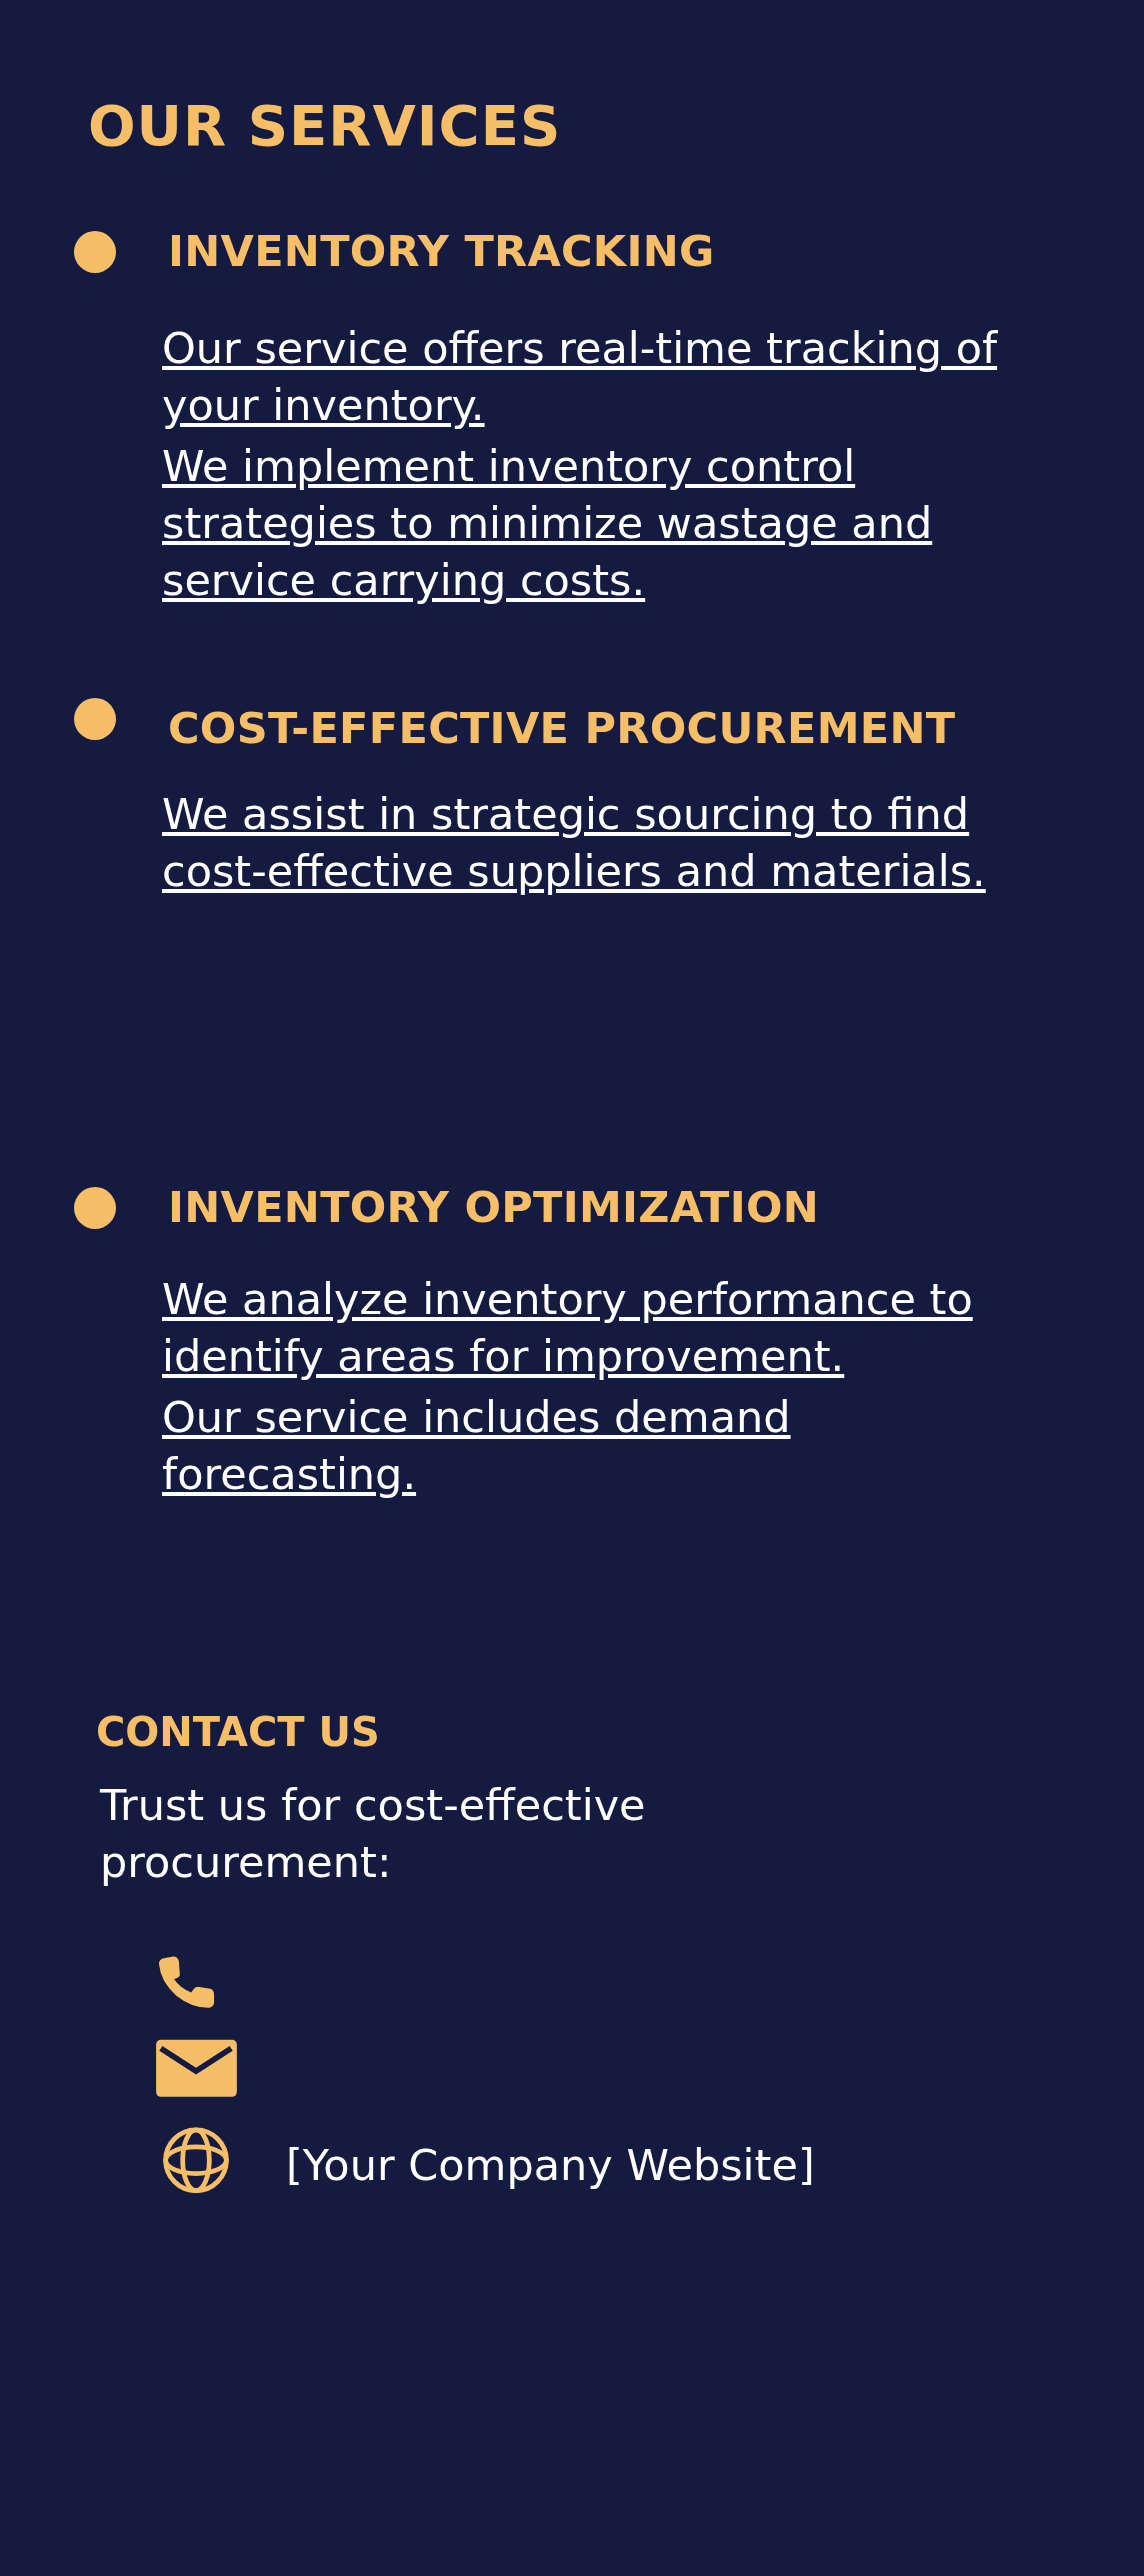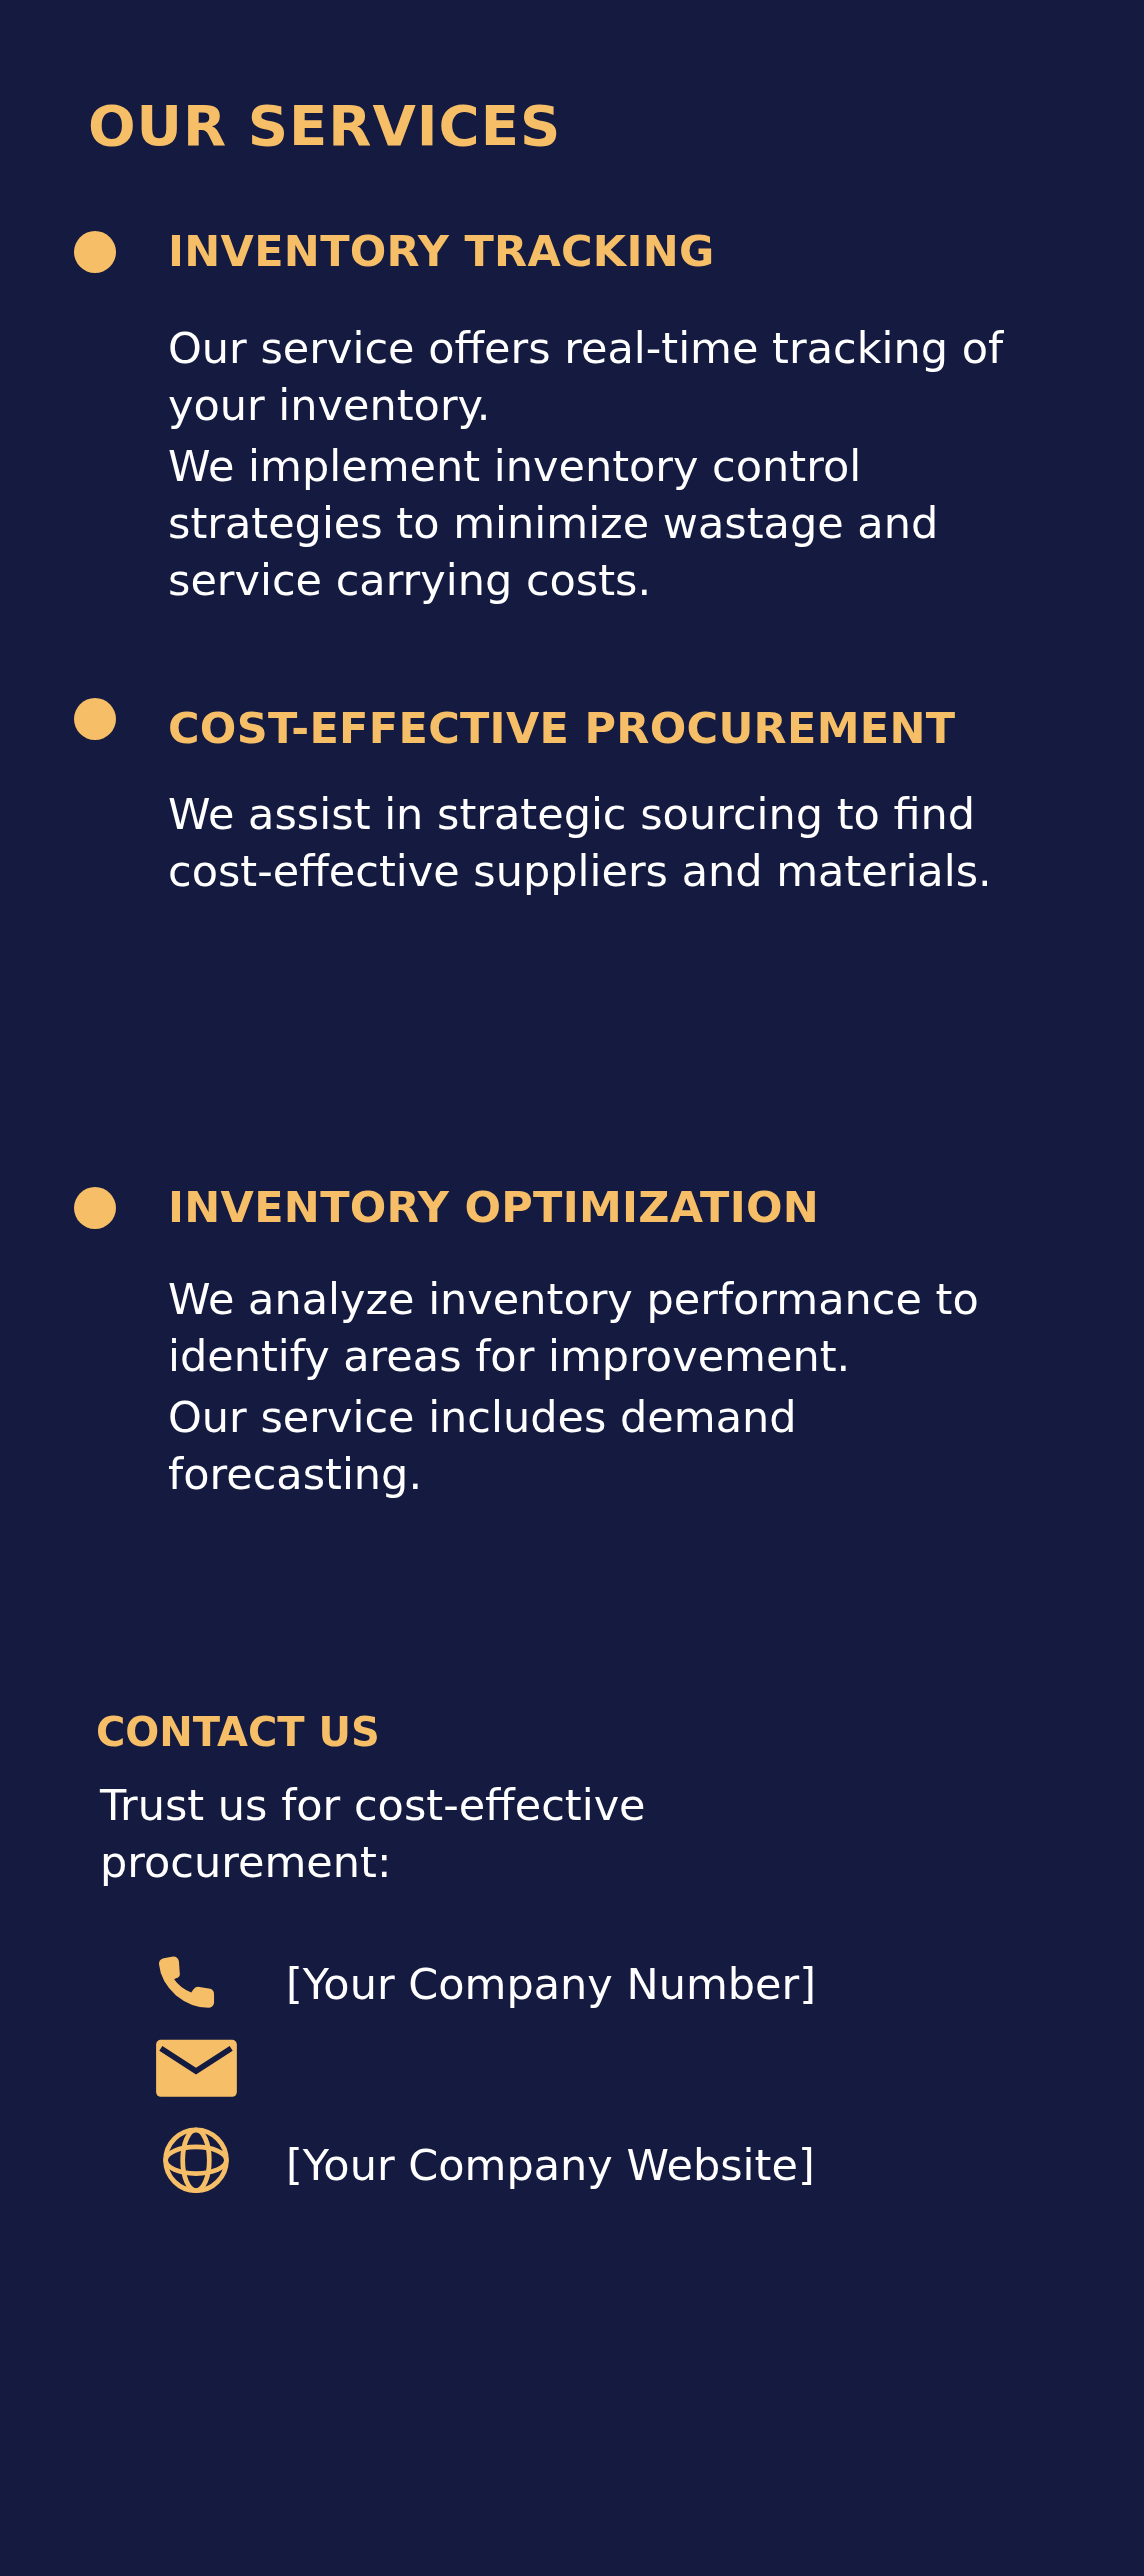--- a/index.html
+++ b/index.html
@@ -42,22 +42,23 @@
       margin: 0;
       font-size: 43px;
       font-weight: bold;
       color: #f6be66;
       white-space: nowrap;
       line-height: 53px;
       letter-spacing: 0.3px;
     }
     .service .desc {
       position: absolute;
-      left: 168px;
+      left: 162px;
       width: 859px;
+      text-decoration: underline;
     }
     .service .desc p {
       margin: 0 0 3.8px 0;
       font-size: 43px;
       line-height: 57px;
       font-weight: normal;
       color: #ffffff;
       width: 840px;
     }
     .contact-title {
@@ -142,21 +143,20 @@
 <h2 class="contact-title">CONTACT US</h2>
 <p class="contact-intro">Trust us for cost-effective procurement:</p>
 
 <div class="contact-list">
   <div class="contact-row" style="top:0;">
     <span class="icon">
       <svg width="86" height="76" viewBox="0 0 90 80">
         <path d="M 6 19 Q 6 14 11 13 L 21 11 Q 26 11 27 16 L 28 30 Q 28 33 24 34 L 22 35 Q 28 44 40 49 L 42 46 Q 44 43 47 43 L 60 45 Q 64 46 64 51 L 64 60 Q 63 65 58 65 Q 40 65 24 52 Q 8 38 6 19 Z" fill="#f6be66"></path>
       </svg>
     </span>
-    <span class="text">[Your Company Number]</span>
   </div>
   <div class="contact-row" style="top:91px;">
     <span class="icon">
       <svg width="86" height="76" viewBox="0 0 90 80">
         <rect x="3" y="3" width="85" height="60" rx="5" ry="5" fill="#f6be66"></rect>
         <polyline points="8,12 45,36 82,12" fill="none" stroke="#151b40" stroke-width="6" stroke-linejoin="miter"></polyline>
       </svg>
     </span>
   </div>
   <div class="contact-row" style="top:181px;">

